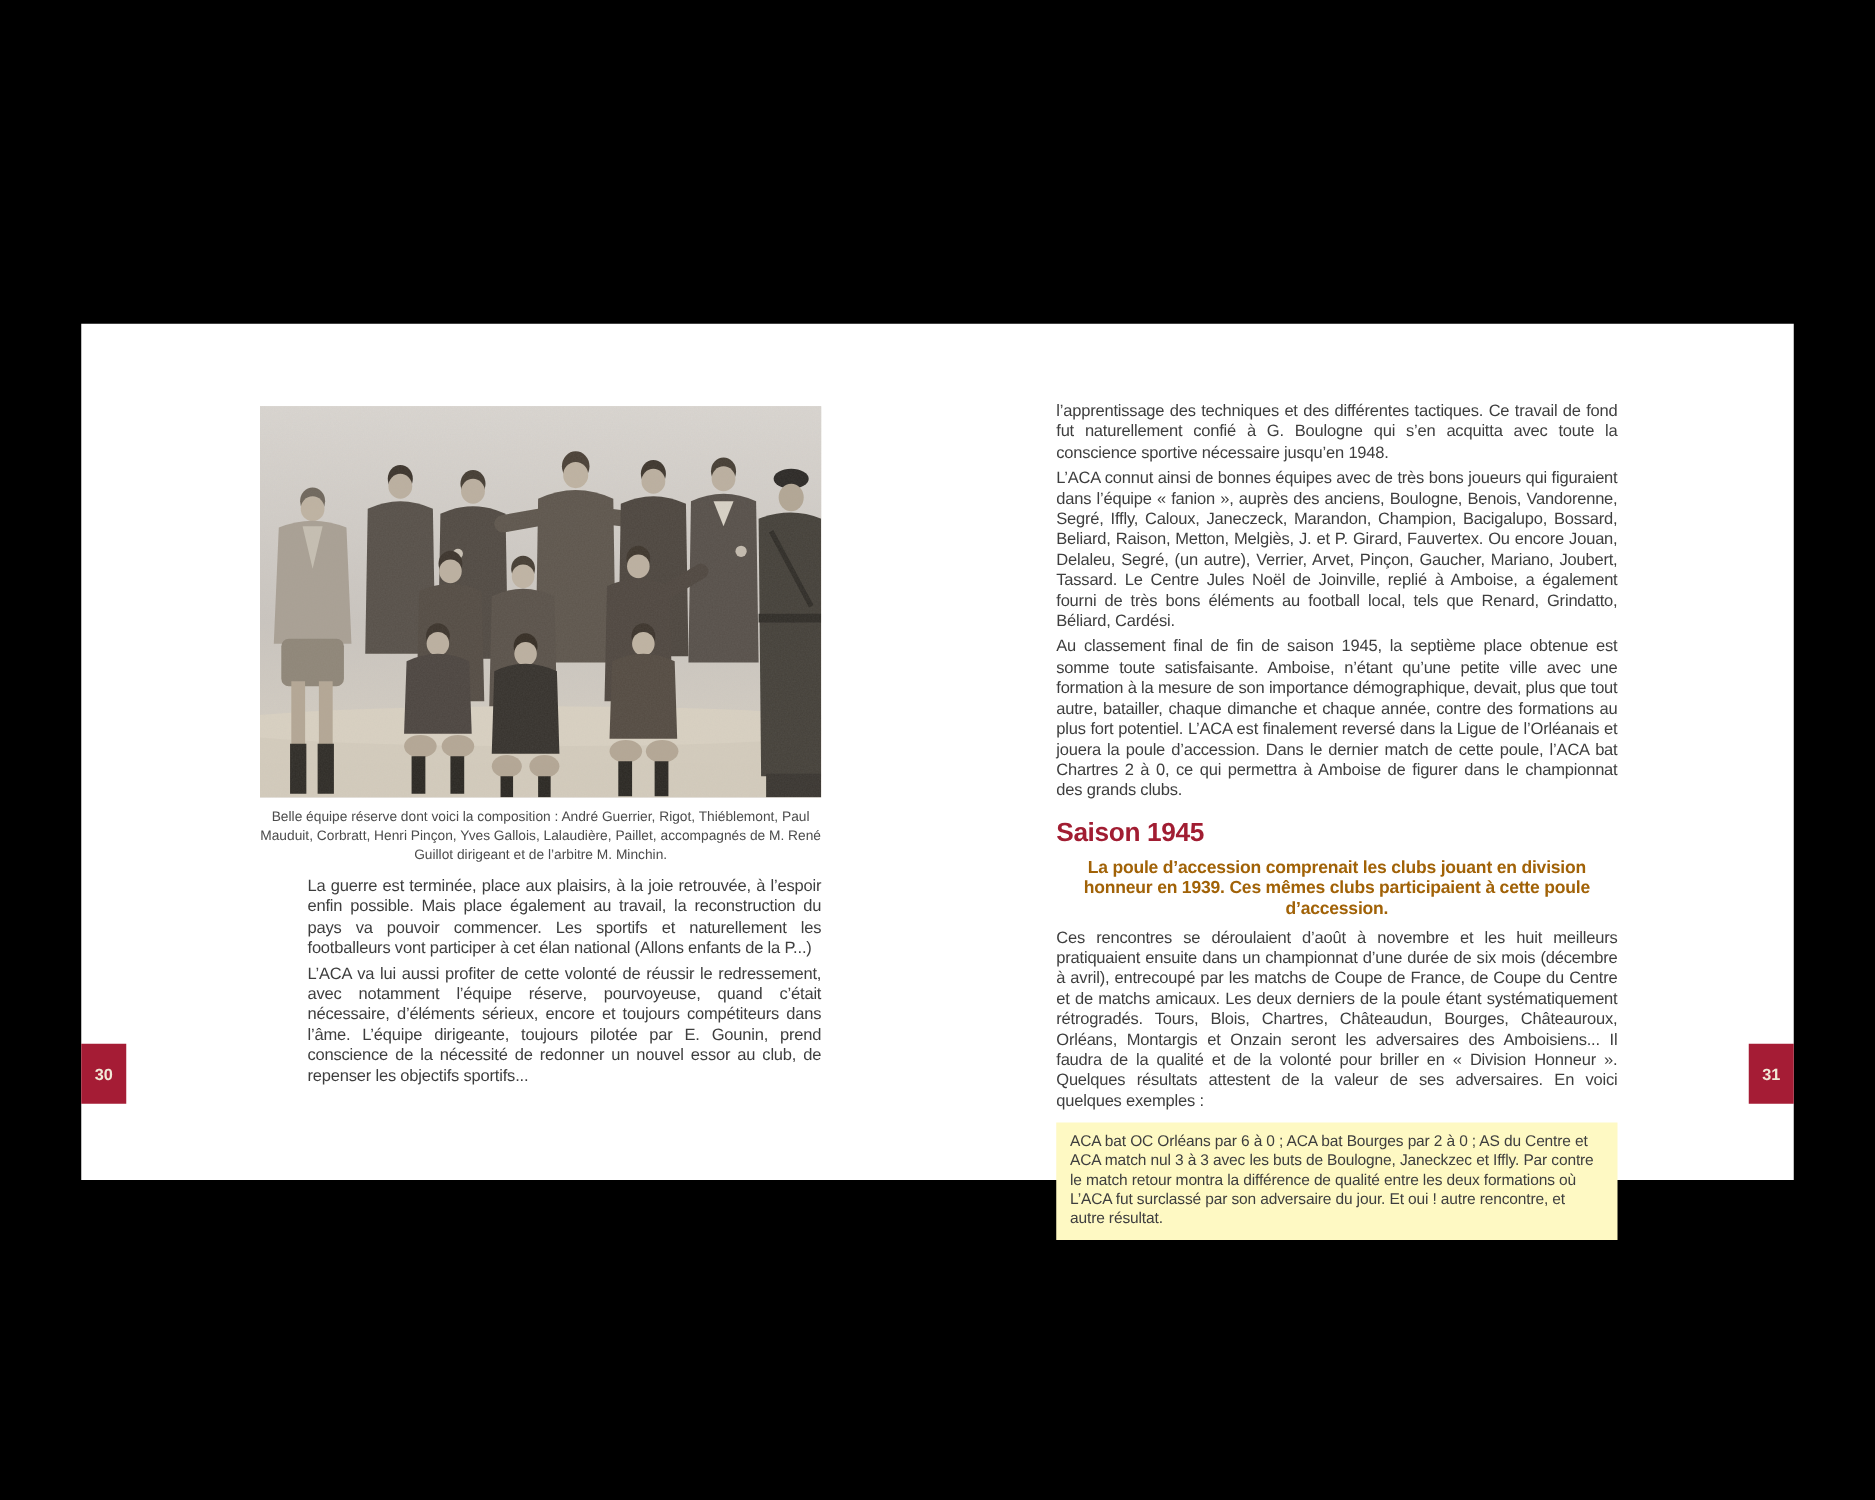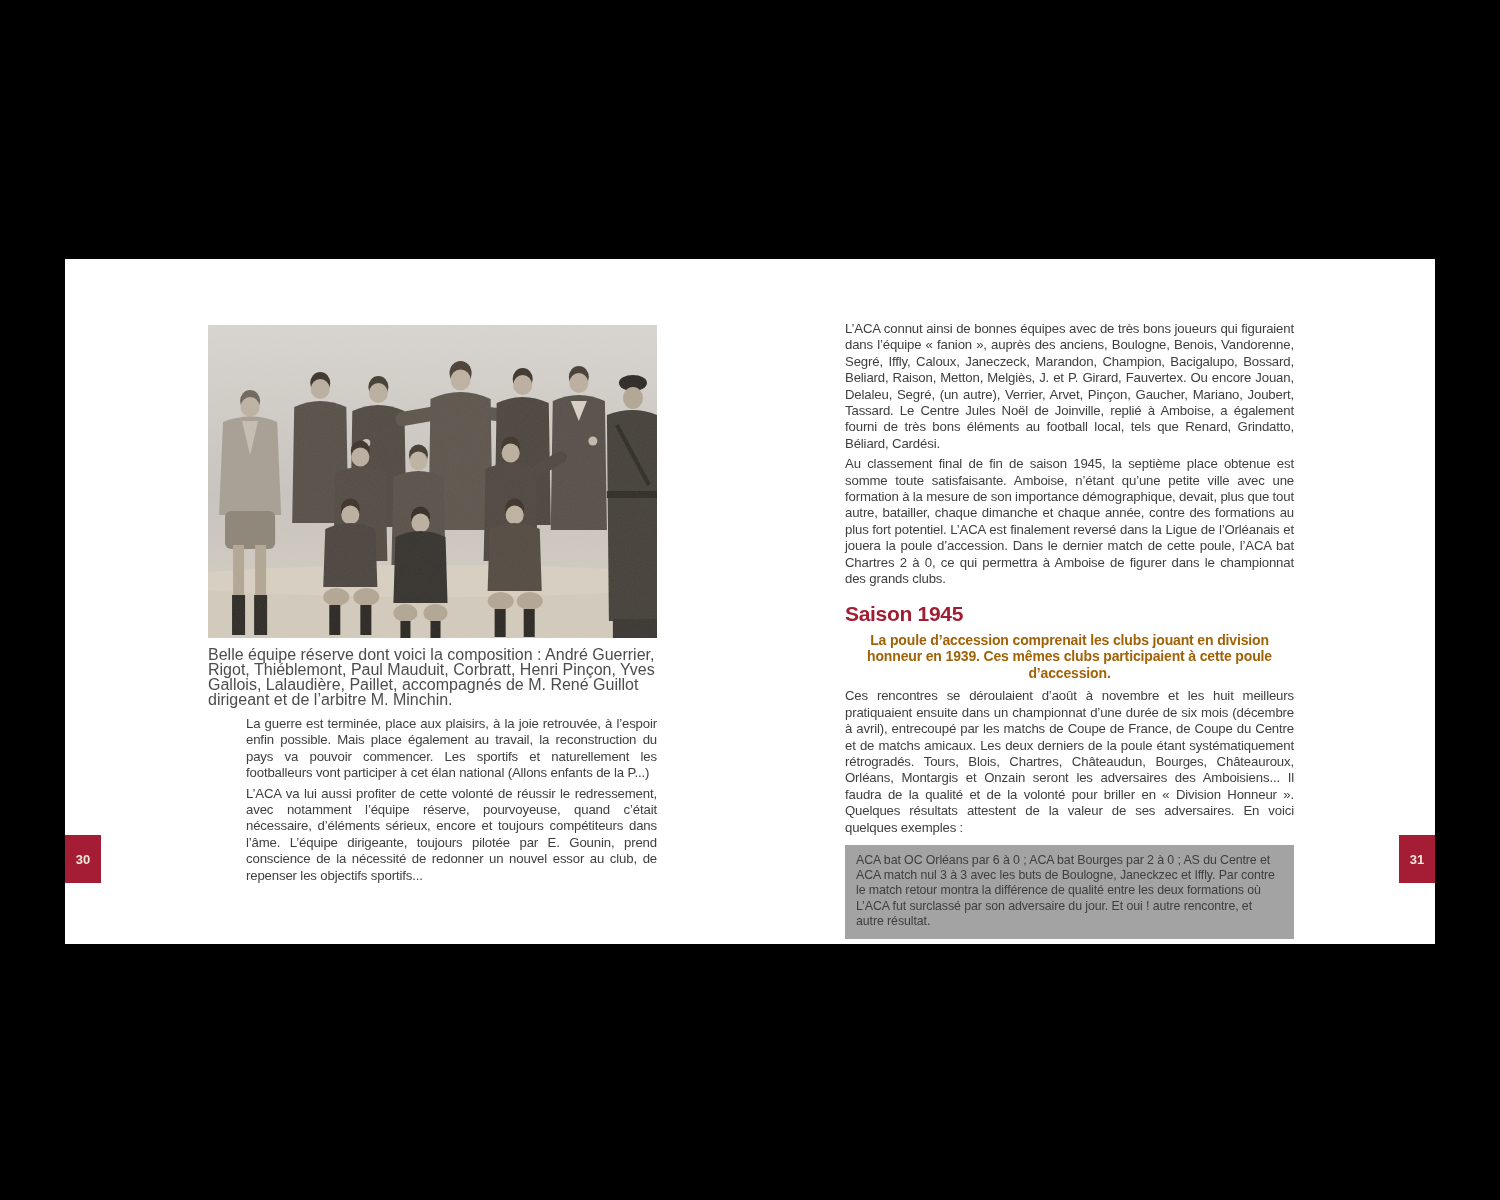--- a/index.html
+++ b/index.html
@@ -24,23 +24,23 @@
   }
   
   .photo{
     margin:0;width:449px;height:313px;display:block;overflow:hidden;
     background:#cfcac4;
   }
   .photo svg{display:block;}
   
   .caption{
     margin-top:9px;
-    font-size:16px;line-height:15px;
+    font-size:11px;line-height:15px;
     color:#4c4c4c;
-    text-align:left;
+    text-align:center;
   }
   
   .body-text p{
     margin:0 0 4px 0;
     font-size:13.2px;line-height:16.4px;letter-spacing:-0.15px;
     color:#3e3e3e;
     text-align:justify;
   }
   .col-left .body-text{margin-top:9px;margin-left:38px;}
   
@@ -53,21 +53,21 @@
   }
   p.intro-bold{
     margin:0 0 7px 0;
     font-size:14px;line-height:16.6px;letter-spacing:-0.15px;
     font-weight:bold;
     color:#a16207;
     text-align:center;
   }
   .results-box{
     margin-top:9px;
-    background:#a3a3a3;
+    background:#fef9c3;
     padding:8px 11px 10px 11px;
     font-size:12.4px;line-height:15.2px;letter-spacing:-0.1px;
     color:#3e3e3e;
     text-align:left;
   }
   
   .tab{
     position:absolute;top:576px;
     width:36px;height:48px;
     background:#a51c35;
@@ -207,20 +207,21 @@
     <div class="caption">Belle équipe réserve dont voici la composition : André Guerrier, Rigot, Thiéblemont, Paul Mauduit, Corbratt, Henri Pinçon, Yves Gallois, Lalaudière, Paillet, accompagnés de M. René Guillot dirigeant et de l’arbitre M. Minchin.</div>
 
     <div class="body-text">
       <p>La guerre est terminée, place aux plaisirs, à la joie retrouvée, à l’espoir enfin possible. Mais place également au travail, la reconstruction du pays va pouvoir commencer. Les sportifs et naturellement les footballeurs vont participer à cet élan national (Allons enfants de la P...)</p>
       <p>L’ACA va lui aussi profiter de cette volonté de réussir le redressement, avec notamment l’équipe réserve, pourvoyeuse, quand c’était nécessaire, d’éléments sérieux, encore et toujours compétiteurs dans l’âme. L’équipe dirigeante, toujours pilotée par E. Gounin, prend conscience de la nécessité de redonner un nouvel essor au club, de repenser les objectifs sportifs...</p>
     </div>
   </div>
 
   <div class="col-right">
     <div class="body-text">
+      <p>l’apprentissage des techniques et des différentes tactiques. Ce travail de fond fut naturellement confié à G. Boulogne qui s’en acquitta avec toute la conscience sportive nécessaire jusqu’en 1948.</p>
       <p>L’ACA connut ainsi de bonnes équipes avec de très bons joueurs qui figuraient dans l’équipe « fanion », auprès des anciens, Boulogne, Benois, Vandorenne, Segré, Iffly, Caloux, Janeczeck, Marandon, Champion, Bacigalupo, Bossard, Beliard, Raison, Metton, Melgiès, J. et P. Girard, Fauvertex. Ou encore Jouan, Delaleu, Segré, (un autre), Verrier, Arvet, Pinçon, Gaucher, Mariano, Joubert, Tassard. Le Centre Jules Noël de Joinville, replié à Amboise, a également fourni de très bons éléments au football local, tels que Renard, Grindatto, Béliard, Cardési.</p>
       <p>Au classement final de fin de saison 1945, la septième place obtenue est somme toute satisfaisante. Amboise, n’étant qu’une petite ville avec une formation à la mesure de son importance démographique, devait, plus que tout autre, batailler, chaque dimanche et chaque année, contre des formations au plus fort potentiel. L’ACA est finalement reversé dans la Ligue de l’Orléanais et jouera la poule d’accession. Dans le dernier match de cette poule, l’ACA bat Chartres 2 à 0, ce qui permettra à Amboise de figurer dans le championnat des grands clubs.</p>
     </div>
 
     <h2 class="section-heading">Saison 1945</h2>
 
     <p class="intro-bold">La poule d’accession comprenait les clubs jouant en division honneur en 1939. Ces mêmes clubs participaient à cette poule d’accession.</p>
 
     <div class="body-text">
       <p>Ces rencontres se déroulaient d’août à novembre et les huit meilleurs pratiquaient ensuite dans un championnat d’une durée de six mois (décembre à avril), entrecoupé par les matchs de Coupe de France, de Coupe du Centre et de matchs amicaux. Les deux derniers de la poule étant systématiquement rétrogradés. Tours, Blois, Chartres, Châteaudun, Bourges, Châteauroux, Orléans, Montargis et Onzain seront les adversaires des Amboisiens... Il faudra de la qualité et de la volonté pour briller en « Division Honneur ». Quelques résultats attestent de la valeur de ses adversaires. En voici quelques exemples :</p>

